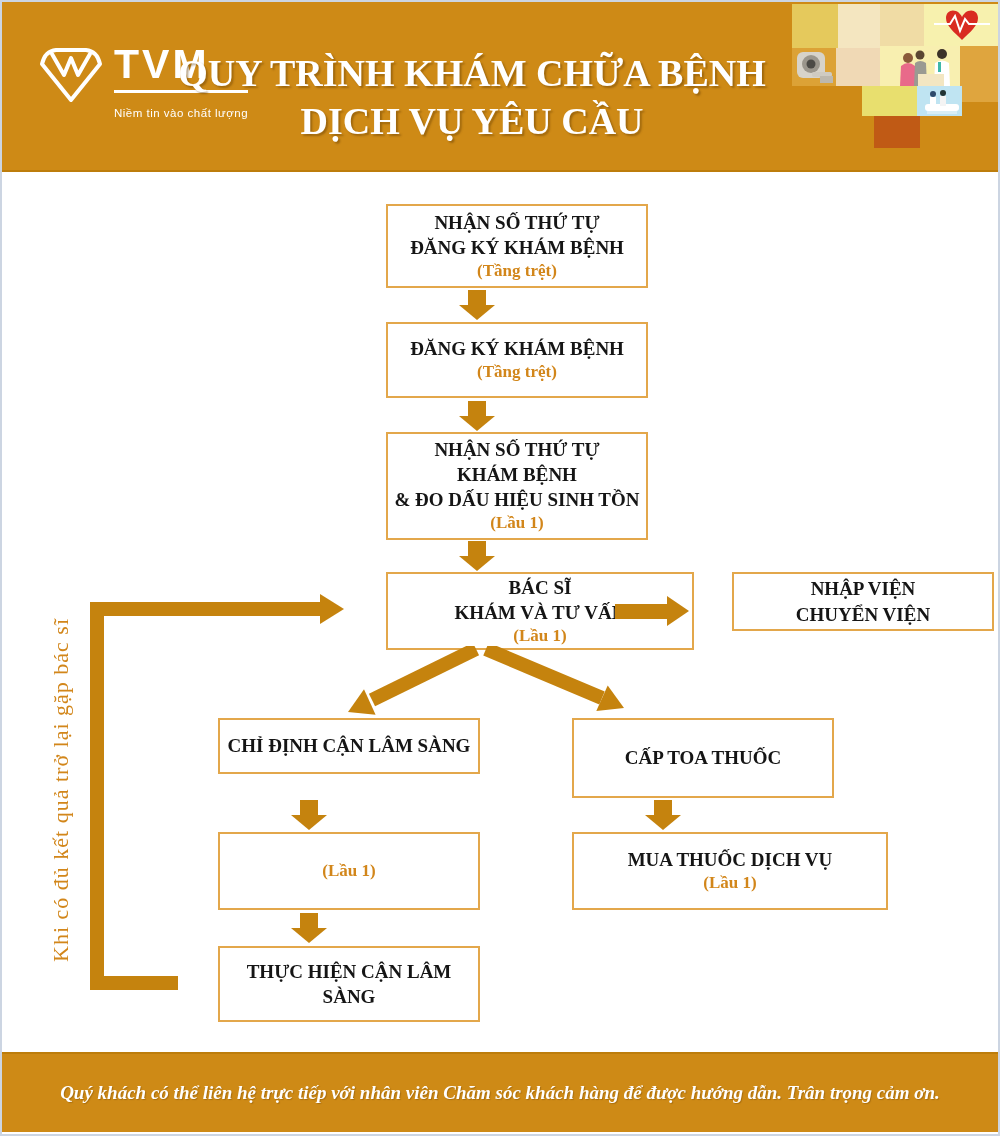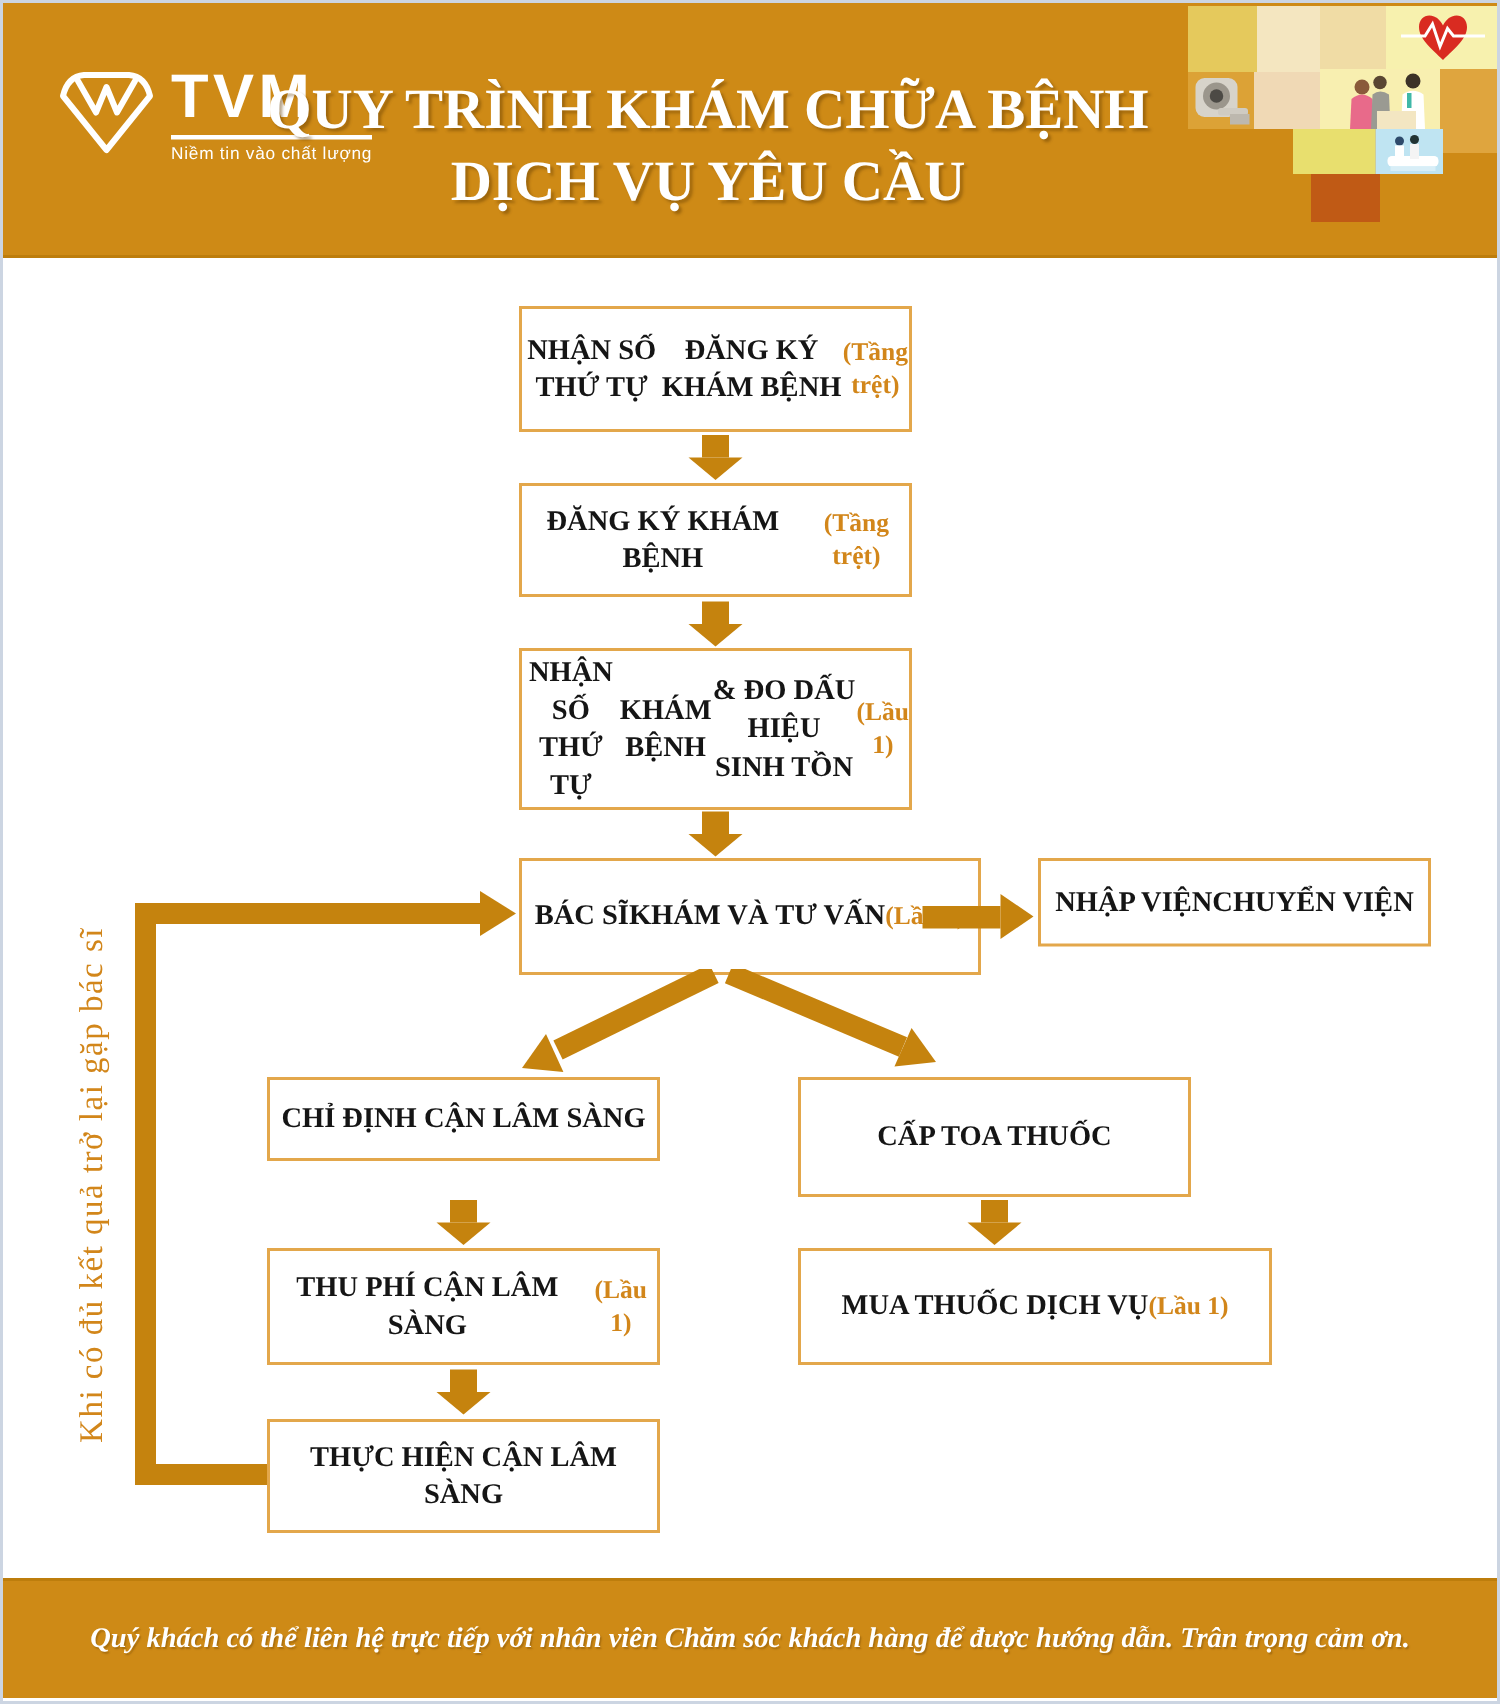--- a/index.html
+++ b/index.html
@@ -13,33 +13,33 @@
     position:absolute; left:0; top:0; width:100%; height:170px;
     background:#CE8A16; border-bottom:2px solid #bd7d0c;
   }
   .logo { position:absolute; left:36px; top:42px; display:flex; align-items:flex-start; gap:10px; }
   .logo-text { display:flex; flex-direction:column; }
   .brand {
     font-family:"Liberation Sans", sans-serif; font-weight:bold; font-size:41px;
     color:#ffffff; letter-spacing:3px; line-height:1; padding-bottom:5px;
     border-bottom:3px solid #ffffff;
   }
-  .tagline { font-family:"Liberation Sans", sans-serif; font-size:11.5px; color:#ffffff; margin-top:4px; letter-spacing:.5px; }
+  .tagline { font-family:"Liberation Sans", sans-serif; font-size:11.5px; color:#ffffff; margin-top:14px; letter-spacing:.5px; }
   .title {
     position:absolute; left:150px; top:48px; width:640px; text-align:center;
     color:#ffffff; font-weight:bold; font-size:38px; line-height:1.25;
     text-shadow:2px 2px 2px rgba(100,60,0,.45); white-space:nowrap;
   }
   
   .tile { position:absolute; }
   
   .fbox {
     position:absolute; background:#ffffff; border:2px solid #E3A74B;
-    display:flex; flex-direction:row; justify-content:center; align-items:center;
-    text-align:center; font-weight:bold; font-size:19px; color:#151515; line-height:1.32;
+    display:flex; flex-direction:column; justify-content:center; align-items:center;
+    text-align:center; font-weight:bold; font-size:19px; color:#151515; line-height:1.32;margin-left:40px;
   }
   .fbox .note { color:#D2861A; font-size:17px; }
   
   .ad { position:absolute; width:36px; }
   .ad .s { width:18px; height:15px; background:#C5830E; margin:0 auto; }
   .ad .h { width:0; height:0; border-left:18px solid transparent; border-right:18px solid transparent; border-top:15px solid #C5830E; }
   .ar { position:absolute; display:flex; align-items:center; }
   .ar .s { width:52px; height:15px; background:#C5830E; }
   .ar .h { width:0; height:0; border-top:15px solid transparent; border-bottom:15px solid transparent; border-left:22px solid #C5830E; }
   .lbar { position:absolute; background:#C5830E; }
@@ -191,21 +191,20 @@
   <div class="fbox" style="left:176px;top:716px;width:262px;height:56px">
     <span>CHỈ ĐỊNH CẬN LÂM SÀNG</span>
   </div>
 
   <div class="ad" style="left:289px;top:798px">
       <div class="s"></div>
       <div class="h"></div>
     </div>
 
   <div class="fbox" style="left:176px;top:830px;width:262px;height:78px">
-    <span>THU PHÍ CẬN LÂM SÀNG</span>
     <span class="note">(Lầu 1)</span>
   </div>
 
   <div class="ad" style="left:289px;top:911px">
       <div class="s"></div>
       <div class="h"></div>
     </div>
 
   <div class="fbox" style="left:176px;top:944px;width:262px;height:76px">
     <span>THỰC HIỆN CẬN LÂM SÀNG</span>

